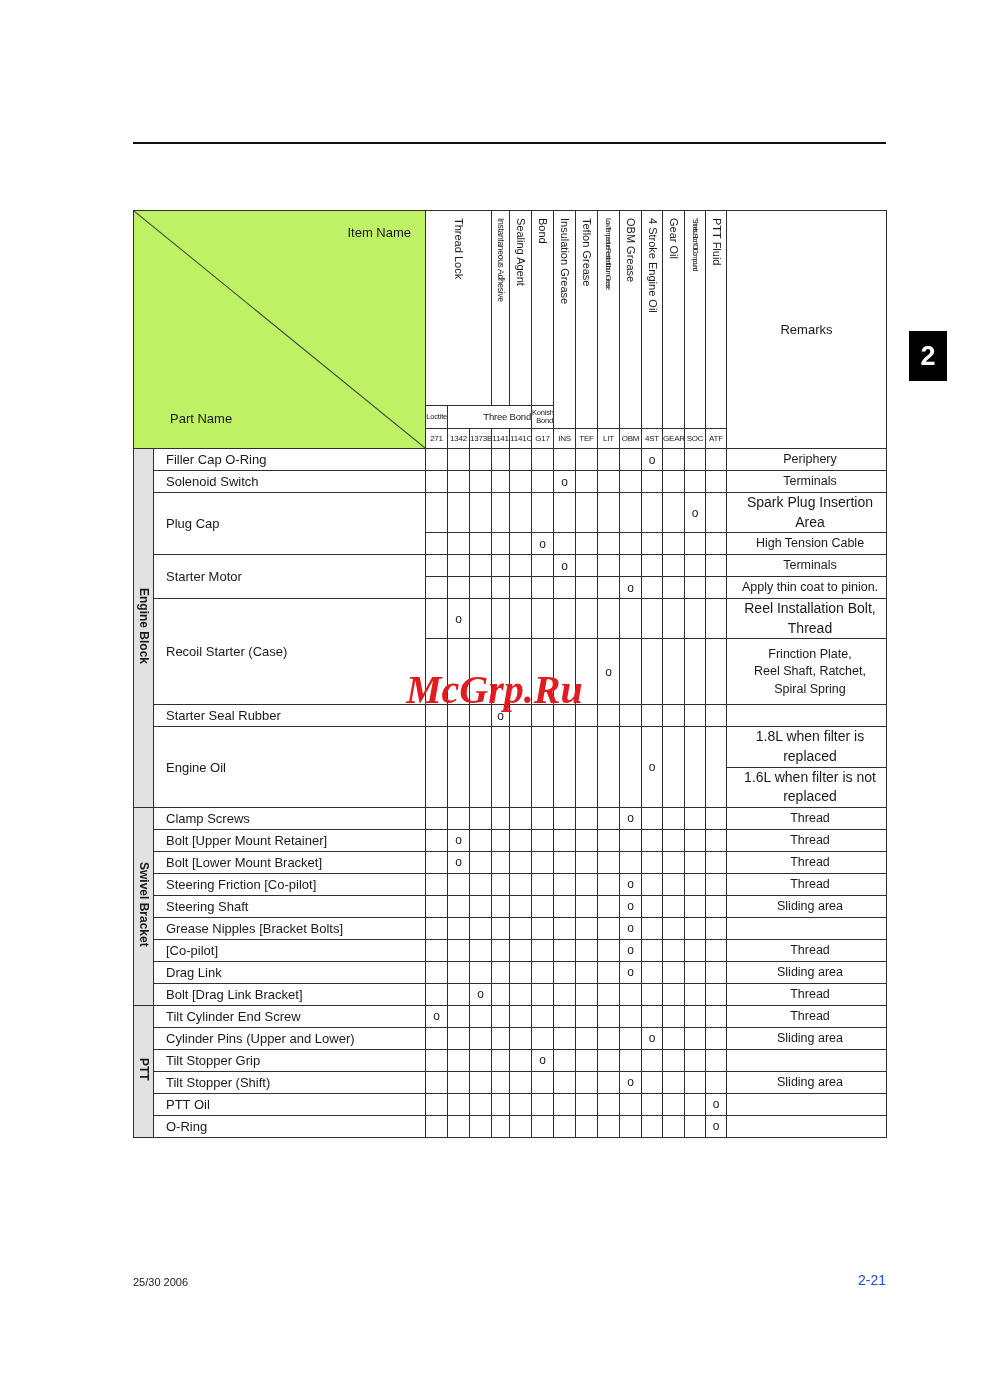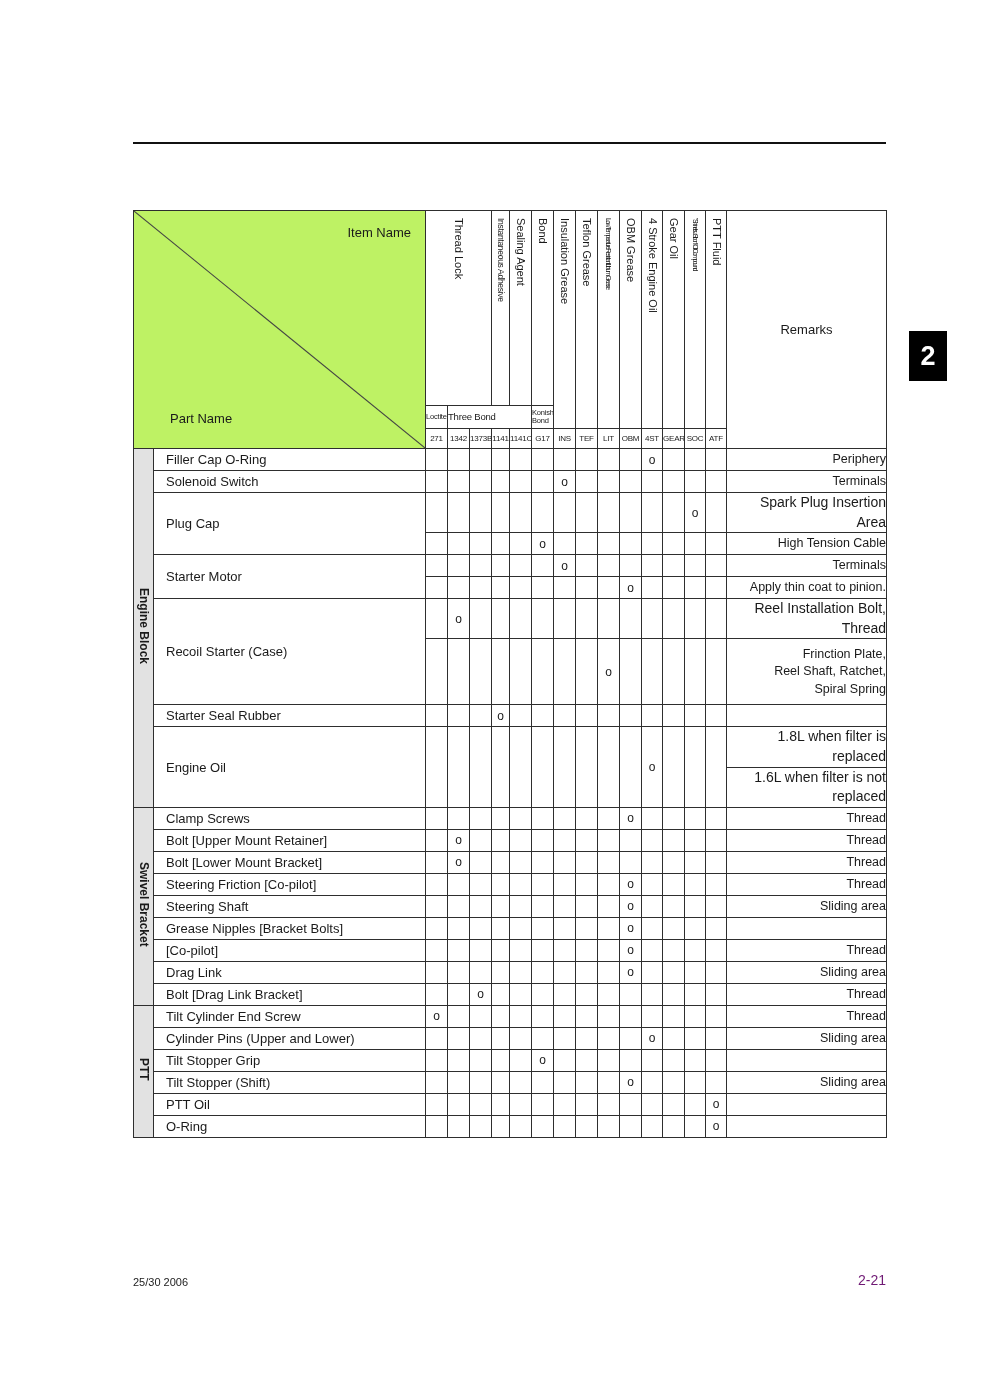--- a/index.html
+++ b/index.html
@@ -21,40 +21,40 @@
   .diag{position:absolute;left:0;top:0;width:100%;height:100%;}
   .corner-top{position:absolute;top:14px;right:14px;font-size:13px;}
   .corner-bottom{position:absolute;bottom:22px;left:36px;font-size:13px;text-align:right;}
 
   th.cat{vertical-align:top;text-align:center;padding-top:7px;background:#fff;}
   .vtext{writing-mode:vertical-rl;display:inline-block;white-space:nowrap;line-height:1;}
   .v-norm{font-size:11px;}
   .v-small{font-size:8.5px;letter-spacing:-0.3px;}
   .v-tiny{font-size:7px;letter-spacing:-1.6px;}
 
-  th.brand{font-size:7.5px;text-align:left;line-height:1.1;letter-spacing:-0.2px;vertical-align:middle;}
+  th.brand{font-size:7.5px;text-align:right;line-height:1.1;letter-spacing:-0.2px;vertical-align:middle;}
   th.brand.wide{font-size:9.5px;}
   th.code{font-size:8px;letter-spacing:-0.2px;text-align:center;vertical-align:middle;}
   th.remarks-h{font-size:13px;text-align:center;vertical-align:middle;}
 
   th.section{background:#e2e2e2;text-align:center;vertical-align:middle;}
   th.section .sec{font-size:12px;font-weight:bold;}
 
   td.part{font-size:13px;text-align:left;vertical-align:middle;padding-left:12px;}
   td.mark{font-size:12px;text-align:center;vertical-align:middle;}
-  td.remark{font-size:12.5px;text-align:right;vertical-align:middle;padding-left:7px;
+  td.remark{font-size:12.5px;text-align:center;vertical-align:middle;padding-left:7px;
             white-space:pre-line;line-height:1.4;}
   td.remark.small{font-size:14px;}
 
   .side-tab{position:absolute;left:909px;top:331px;width:38px;height:50px;background:#000;color:#fff;
             display:flex;align-items:center;justify-content:center;font-size:27px;font-weight:bold;}
   .watermark{position:absolute;left:406px;top:666px;font-family:"Liberation Serif","DejaVu Serif",serif;
              font-style:italic;font-weight:bold;font-size:40px;color:#e01c20;z-index:4;}
   .footer-left{position:absolute;left:133px;top:1276px;font-size:11px;color:#222;}
-  .footer-right{position:absolute;right:114px;top:1272px;font-size:14px;color:#701a75;}
+  .footer-right{position:absolute;right:114px;top:1272px;font-size:14px;color:#1d4ed8;}
 </style>
 </head>
 <body>
 
 <div class="page">
   <div class="top-rule"></div>
 
   <table class="doc-table">
     <colgroup>
       <col style="width:20px">
@@ -576,16 +576,17 @@
           <td class="mark" rowspan="1">o</td>
           <td class="remark"></td>
         </tr>
       </tbody>
   </table>
 
   <div class="side-tab">
     <span>2</span>
   </div>
 
+  <div class="watermark">McGrp.Ru</div>
 
   <div class="footer-left">25/30  2006</div>
   <div class="footer-right">2-21</div>
 </div>
 
 </body></html>

